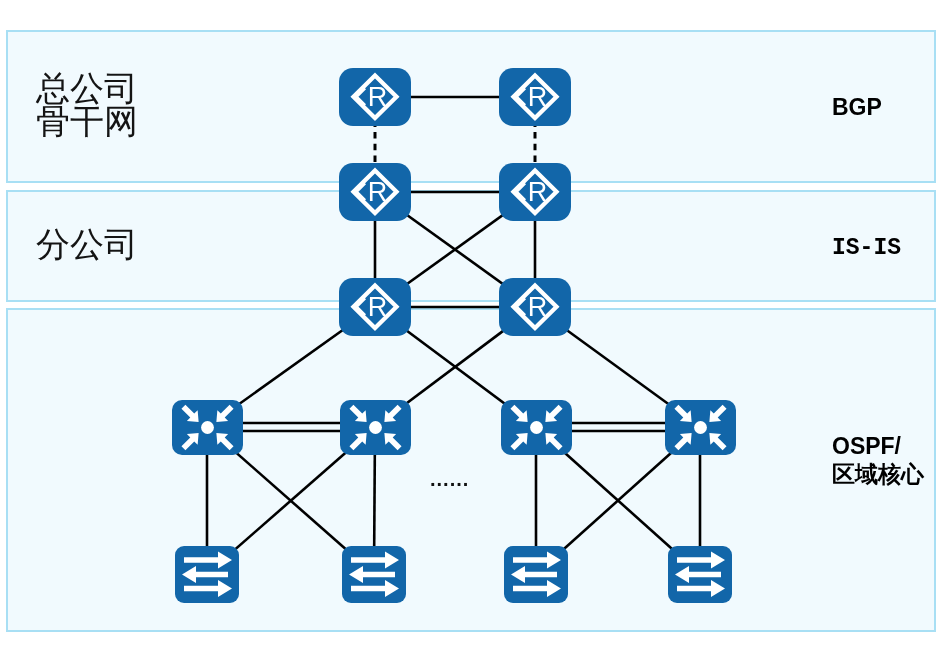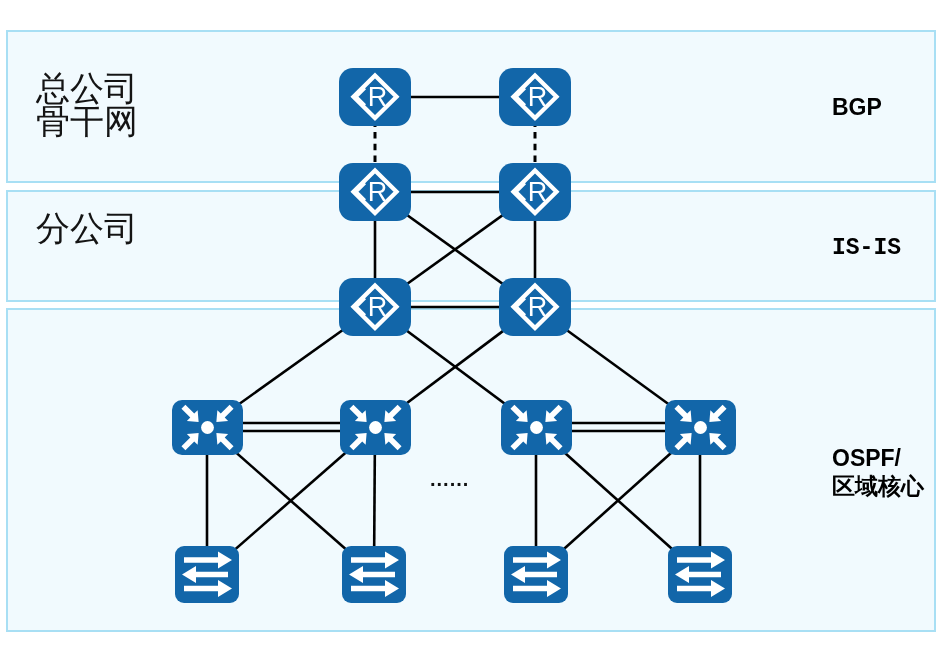--- a/index.html
+++ b/index.html
@@ -12,29 +12,29 @@
     border:2px solid #A8DFF4;background:#F1FAFE;z-index:0;
   }
   #band-backbone{top:30px;height:153px;}
   #band-regional{top:190px;height:112px;}
   #band-city{top:308px;height:324px;}
   .band-label{
     position:absolute;left:36px;z-index:4;color:#141414;
     font-size:34px;line-height:33px;white-space:nowrap;
   }
   #lbl-backbone{top:72px;}
-  #lbl-regional{top:212px;}
+  #lbl-regional{top:228px;}
   #lbl-city{top:447px;}
   .protocol{
     position:absolute;left:788px;z-index:4;color:#000;
     font-weight:700;font-size:23px;line-height:28px;white-space:nowrap;margin-left:44px;
   }
   #proto-backbone{top:93px;}
   #proto-regional{top:234px;font-family:Liberation Mono, monospace;}
-  #proto-city{top:444px;}
+  #proto-city{top:432px;}
   .ellipsis{
     position:absolute;left:430px;top:468px;z-index:4;
     font-size:20px;font-weight:700;color:#111;letter-spacing:1px;
   }
   #edges{position:absolute;left:0;top:0;z-index:2;}
   .node{
     position:absolute;z-index:3;display:flex;align-items:center;justify-content:center;
   }
   .node.router{border-radius:14px;}
   .node.core-switch{border-radius:10px;}

